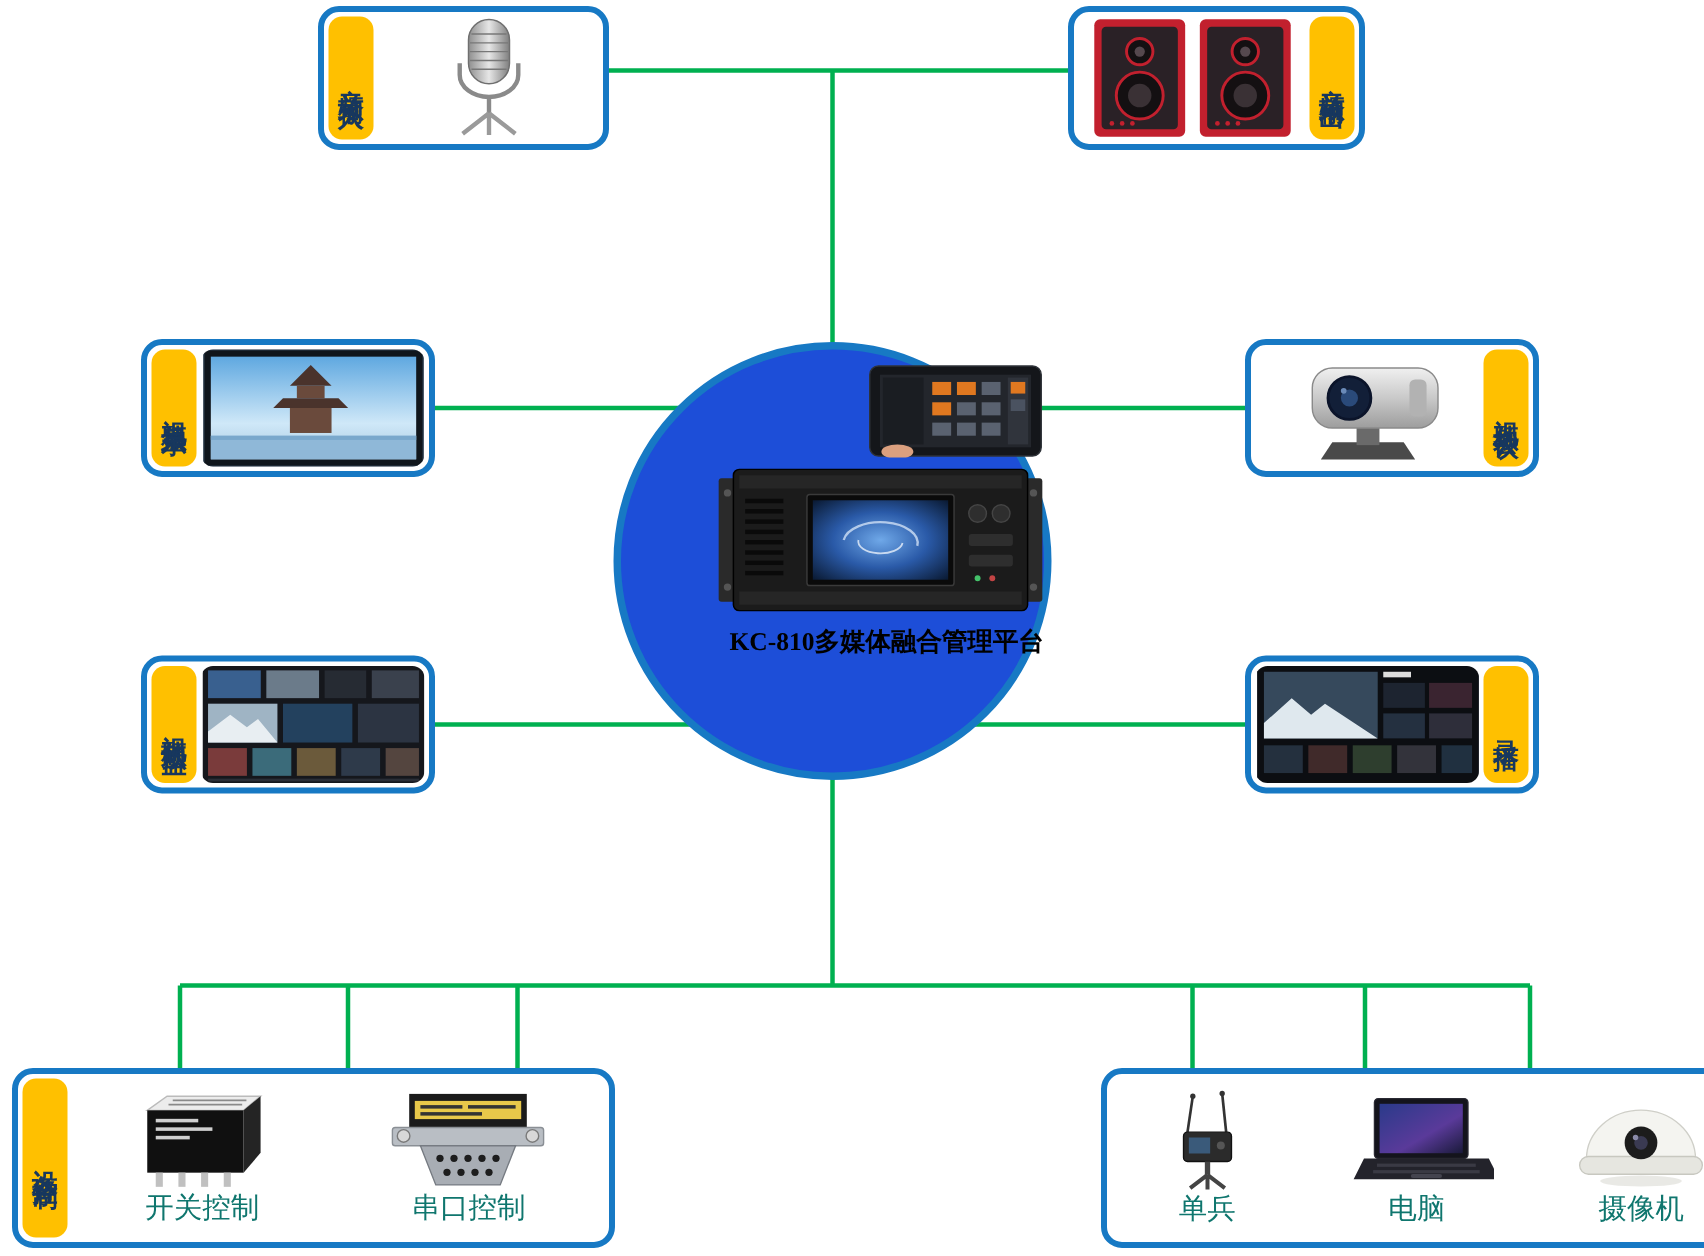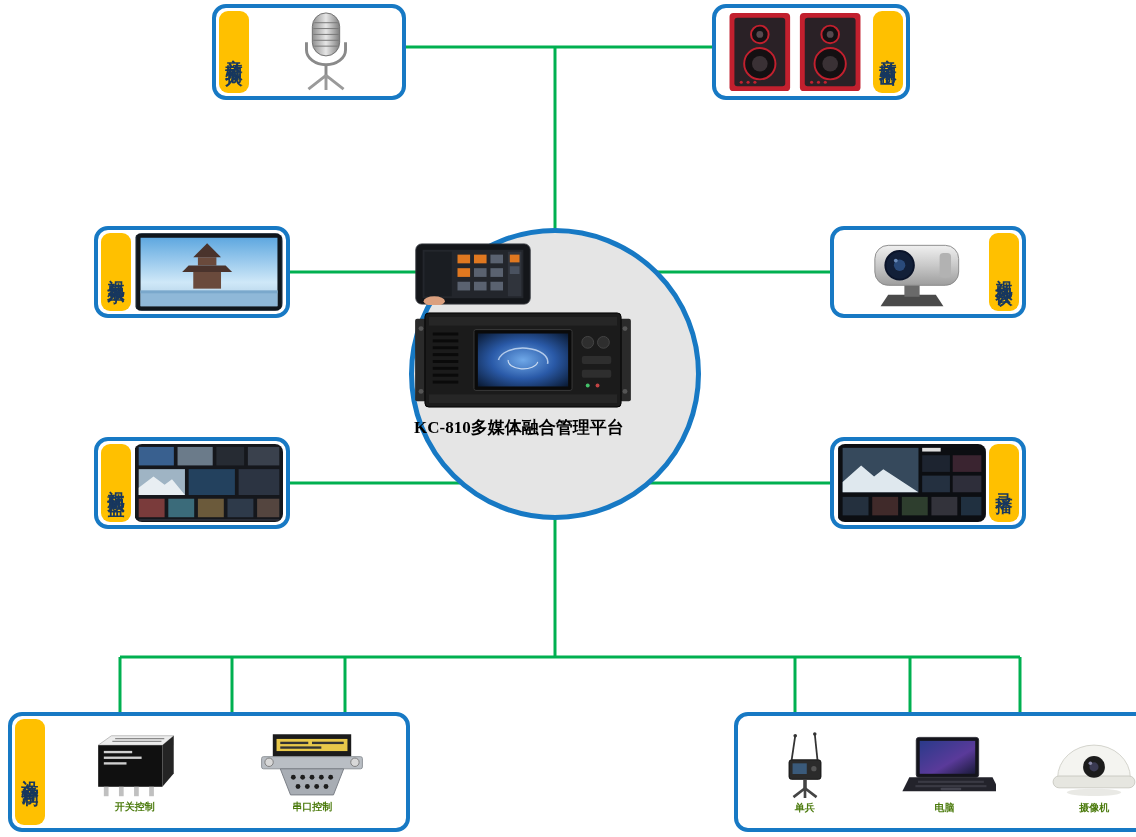--- a/index.html
+++ b/index.html
@@ -55,37 +55,37 @@
     overflow:hidden;
   }
   .item{
     display:flex;
     flex-direction:column;
     align-items:center;
     justify-content:flex-end;
     gap:1px;
   }
   .item-label{
-    font-weight:bold;
-    font-size:10px;
-    color:#4d7c0f;
+    font-weight:normal;
+    font-size:19px;
+    color:#0f766e;
     line-height:1.1;
   }
   .hub-circle{
     position:absolute;
     left:409px;top:228px;
     width:292px;height:292px;
     border:5px solid #1779c4;
     border-radius:50%;
-    background:#e5e5e5;
+    background:#1d4ed8;
     box-sizing:border-box;
     z-index:2;
     display:flex;
     flex-direction:column;
-    align-items:flex-start;
+    align-items:flex-end;
   }
   .hub-title{
     font-family:"Liberation Serif", serif;
     font-weight:bold;
     font-size:17px;
     color:#000000;
     margin-top:5px;
     white-space:nowrap;
   }
 </style>

